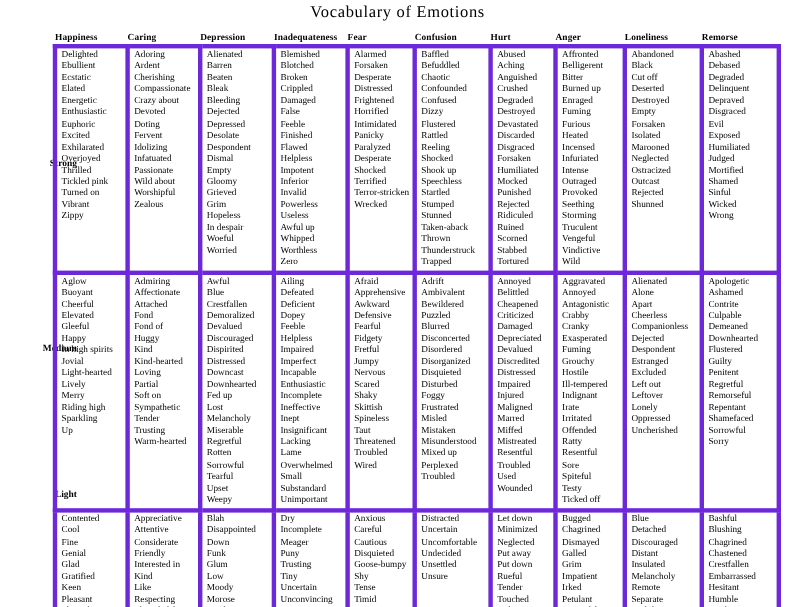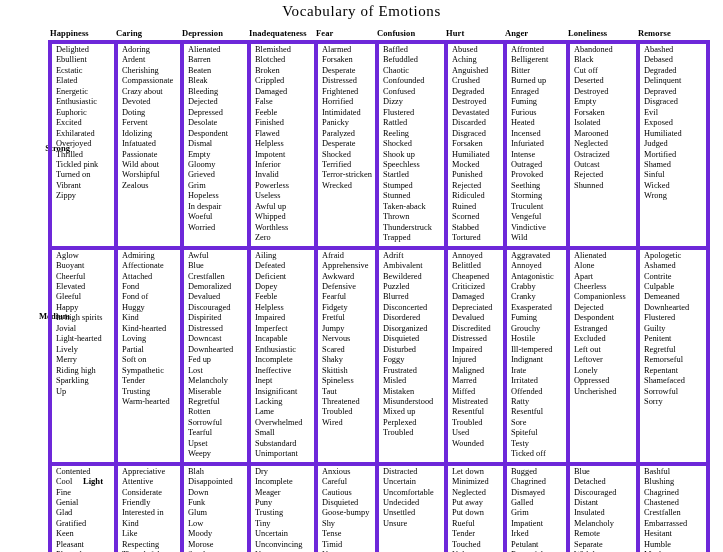--- a/index.html
+++ b/index.html
@@ -79,21 +79,21 @@
     position: absolute;
     left: 0;
     width: 70px;
     text-align: right;
     font-size: 8.6px;
     font-weight: bold;
     font-family: "Liberation Serif", "DejaVu Serif", serif;
   }
   #rowlabel-strong { top: 143px; }
   #rowlabel-medium { top: 311px; }
-  #rowlabel-light  { top: 476px; margin-left: 33px; }
+  #rowlabel-light  { top: 444px; }
   .band-strong td.cell { height: 198px; }
   .band-medium td.cell { height: 190px; }
   .band-light  td.cell { height: 120px; }
 </style>
 </head>
 <body>
 
 <div id="page">
 
   <div id="page-title">Vocabulary of Emotions</div>

